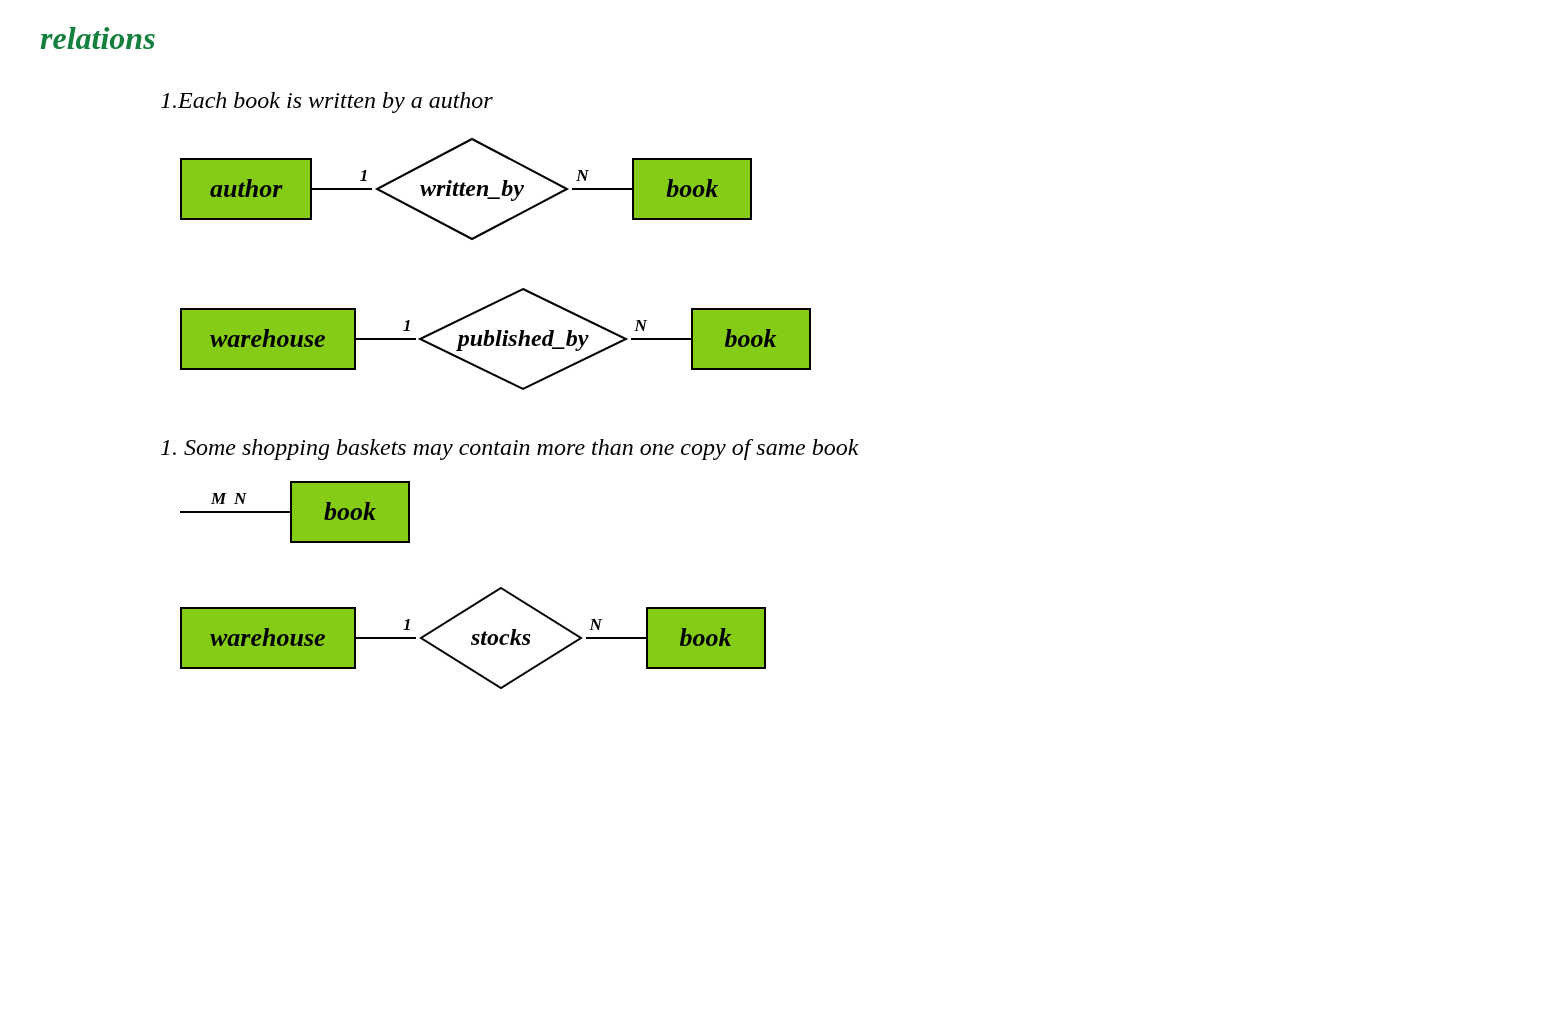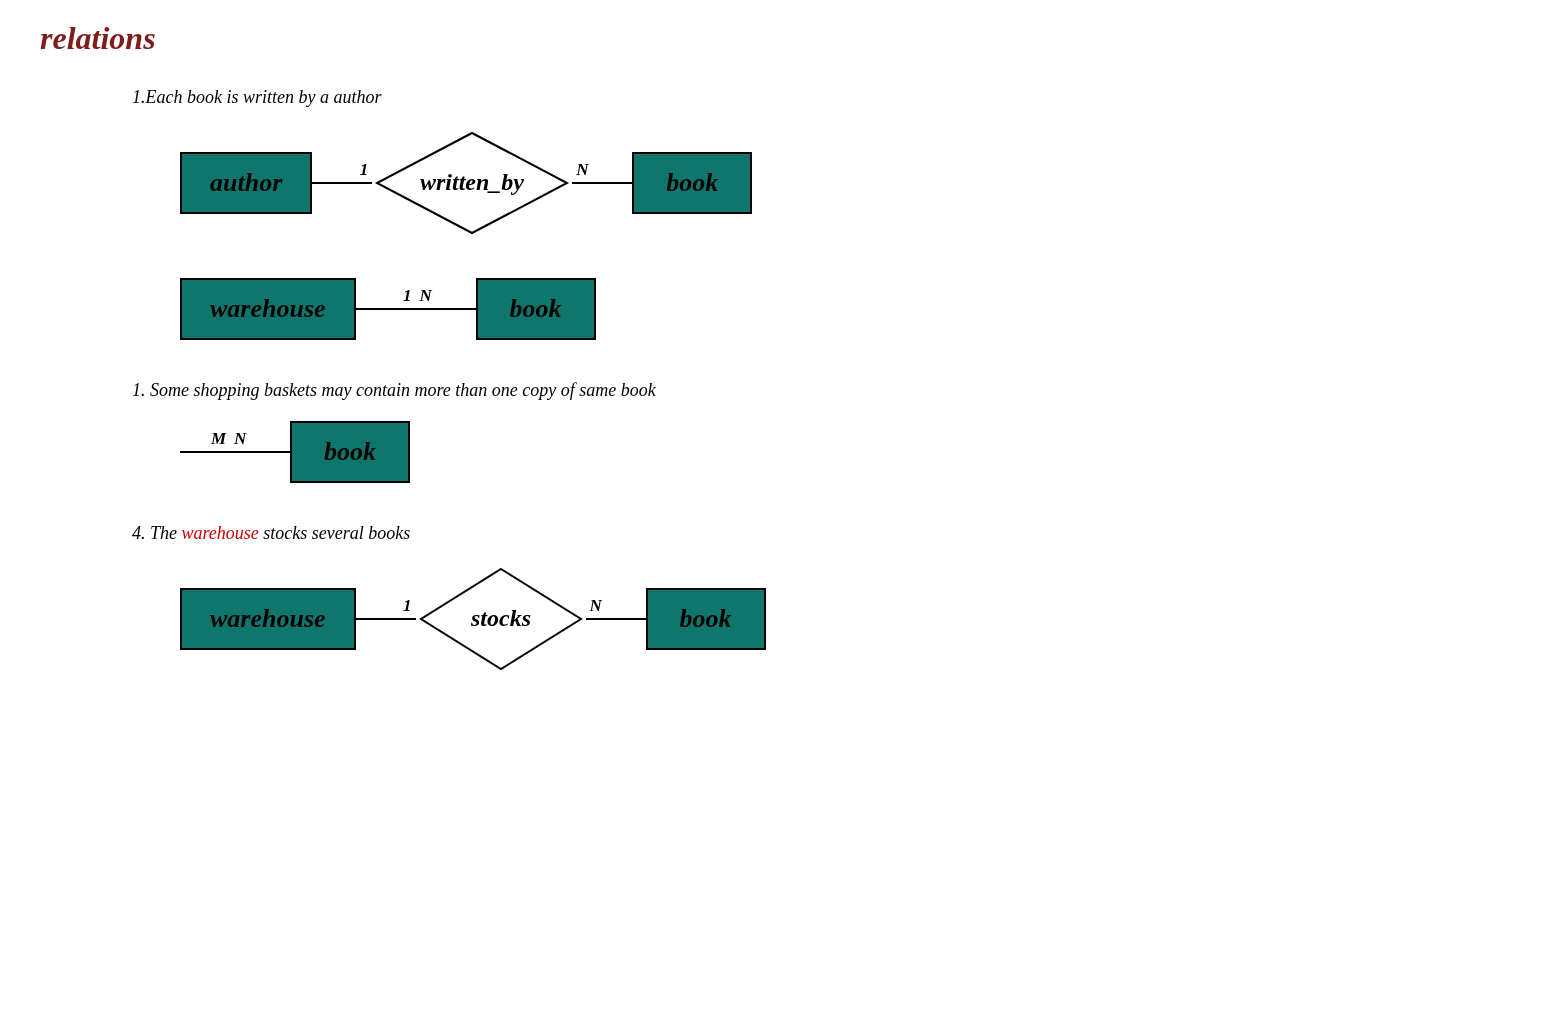--- a/index.html
+++ b/index.html
@@ -14,50 +14,50 @@
       width: 1550px;
       min-height: 1030px;
       padding: 20px 40px;
     }
 
     .page-title {
       font-style: italic;
       font-size: 32px;
       font-weight: bold;
       margin-bottom: 30px;
-      color: #7f1d1d;
+      color: #15803d;
     }
 
     .relation-section {
       margin-bottom: 40px;
     }
 
     .relation-description {
       font-style: italic;
-      font-size: 18px;
+      font-size: 24px;
       color: #000;
       margin-bottom: 20px;
-      margin-left: 92px;
+      margin-left: 120px;
     }
 
     .er-diagram {
       display: flex;
       align-items: center;
       margin-left: 140px;
       margin-bottom: 10px;
       position: relative;
     }
 
     .entity-box {
       border: 2px solid #000;
       padding: 14px 28px;
       font-style: italic;
       font-weight: bold;
       font-size: 26px;
-      background: #0f766e;
+      background: #84cc16;
       white-space: nowrap;
       min-width: 120px;
       text-align: center;
     }
 
     .connector-line {
       height: 2px;
       background: #000;
       flex-shrink: 0;
     }
@@ -146,20 +146,26 @@
   </div>
 </div>
 
 <div class="relation-section">
   <div class="er-diagram">
     <div class="entity-box">warehouse</div>
     <div class="left-line-wrap">
       <div class="connector-line" style="width:60px;"></div>
       <span class="card-left">1</span>
     </div>
+    <div class="diamond-container">
+      <svg class="diamond-svg" width="215" height="110" viewBox="0 0 215 110">
+        <polygon points="107,5 210,55 107,105 4,55" fill="white" stroke="black" stroke-width="2"></polygon>
+        <text x="107" y="62" text-anchor="middle" class="diamond-text" font-family="Georgia, serif" font-style="italic" font-weight="bold" font-size="22">published_by</text>
+      </svg>
+    </div>
     <div class="right-line-wrap">
       <span class="card-right">N</span>
       <div class="connector-line" style="width:60px;"></div>
     </div>
     <div class="entity-box">book</div>
   </div>
 </div>
 
 <div class="relation-section">
   <div class="relation-description">
@@ -172,23 +178,20 @@
     </div>
     <div class="right-line-wrap">
       <span class="card-right">N</span>
       <div class="connector-line" style="width:60px;"></div>
     </div>
     <div class="entity-box">book</div>
   </div>
 </div>
 
 <div class="relation-section">
-  <div class="relation-description">
-    <span>4. The </span><span style="color:#cc0000;">warehouse</span><span> stocks several books</span>
-  </div>
   <div class="er-diagram">
     <div class="entity-box">warehouse</div>
     <div class="left-line-wrap">
       <div class="connector-line" style="width:60px;"></div>
       <span class="card-left">1</span>
     </div>
     <div class="diamond-container">
       <svg class="diamond-svg" width="170" height="110" viewBox="0 0 170 110">
         <polygon points="85,5 165,55 85,105 5,55" fill="white" stroke="black" stroke-width="2"></polygon>
         <text x="85" y="62" text-anchor="middle" class="diamond-text" font-family="Georgia, serif" font-style="italic" font-weight="bold" font-size="22">stocks</text>

